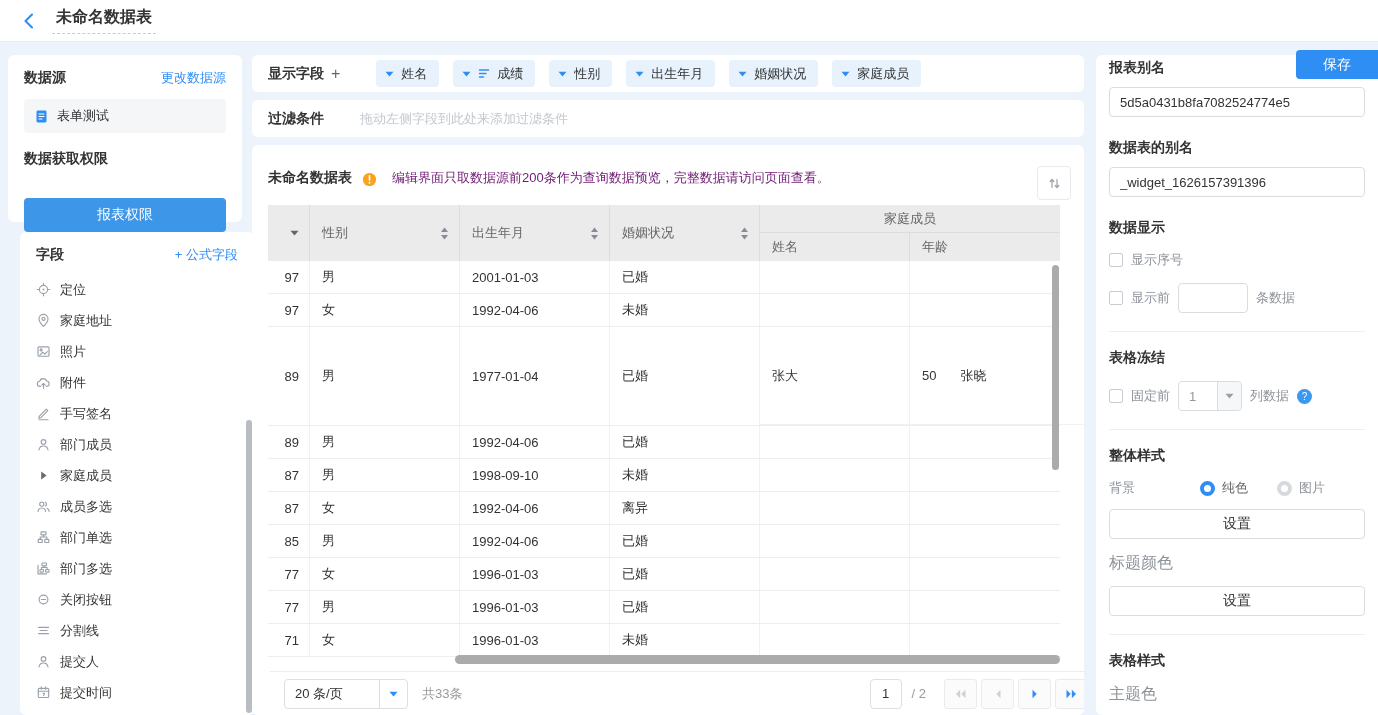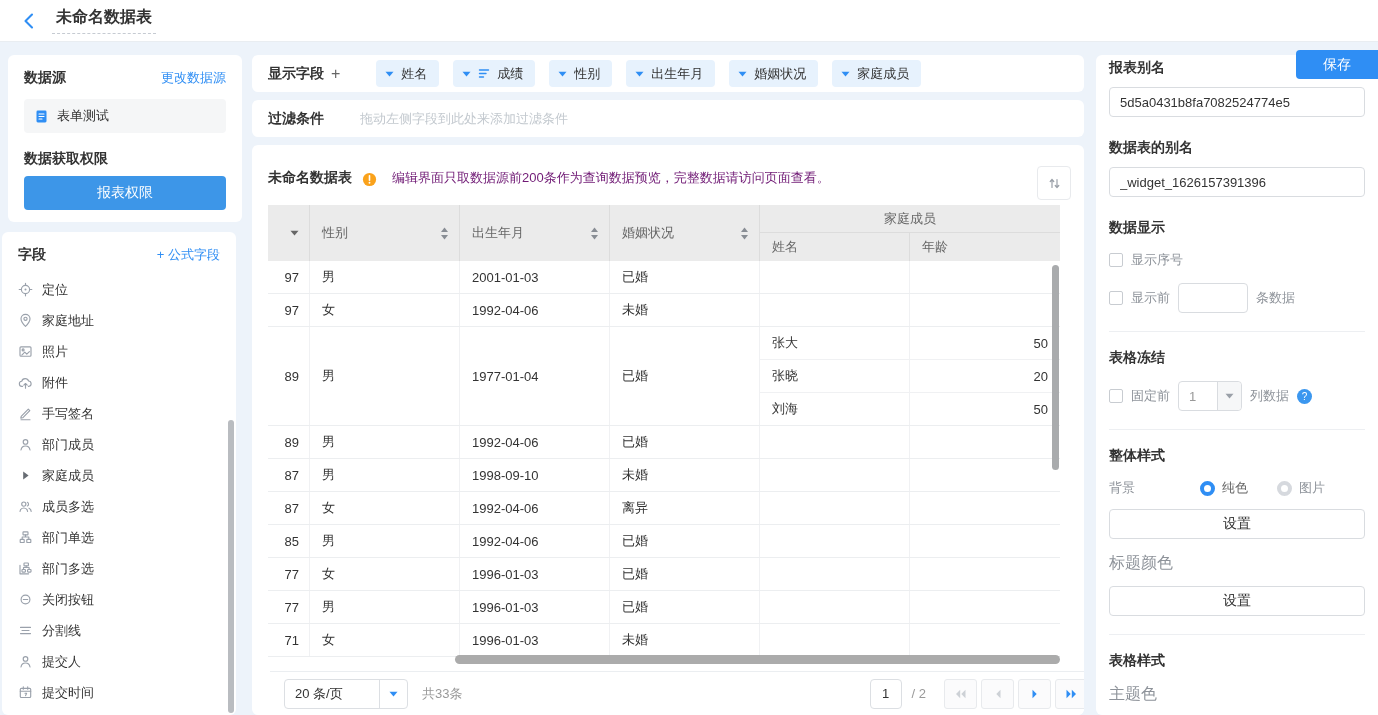--- a/index.html
+++ b/index.html
@@ -15,23 +15,23 @@
   .page-title { margin-left:14px; font-size:16px; font-weight:bold; color:#333; border-bottom:1px dashed #c6cbd2; padding:0 4px 5px 4px; }
   .save-btn { position:absolute; right:0; top:6px; width:82px; height:29px; background:#2f8ef4; color:#fff; font-size:14px; border:none; border-radius:4px 0 0 4px; display:flex; align-items:center; justify-content:center; cursor:pointer;margin-top:44px; }
 
   
   .left-a { left:8px; top:55px; width:234px; height:167px; padding:14px 16px; }
   .row-between { display:flex; align-items:flex-start; justify-content:space-between; }
   .sec-title { font-size:14px; font-weight:bold; color:#333; }
   .link { font-size:13px; color:#2f8ef4; cursor:pointer; }
   .ds-box { margin-top:12px; height:34px; background:#f5f6f7; border-radius:4px; display:flex; align-items:center; padding:0 10px; gap:8px; font-size:13px; color:#333; }
   .perm-title { margin-top:17px; font-size:14px; font-weight:bold; color:#333; }
-  .perm-btn { margin-top:8px; width:100%; height:34px; background:#3d96e8; border:none; border-radius:4px; color:#fff; font-size:14px; cursor:pointer; }
-
-  .left-b { left:2px; top:232px; width:234px; height:483px; padding:14px 16px; overflow:hidden; }
+  .perm-btn { margin-top:30px; width:100%; height:34px; background:#3d96e8; border:none; border-radius:4px; color:#fff; font-size:14px; cursor:pointer; }
+
+  .left-b { left:20px; top:232px; width:234px; height:483px; padding:14px 16px; overflow:hidden; }
   .field-list { margin-top:10px; }
   .field-item { height:31px; display:flex; align-items:center; gap:9px; font-size:13px; color:#333; cursor:pointer; }
   .f-icon { width:15px; height:15px; display:flex; align-items:center; justify-content:center; flex:none; }
   .left-scrollbar { position:absolute; right:2px; top:188px; width:6px; height:293px; background:#b9bcc0; border-radius:3px; }
 
   
   .card-fields { left:252px; top:55px; width:832px; height:37px; display:flex; align-items:center; padding:0 16px; }
   .card-filter { left:252px; top:100px; width:832px; height:37px; display:flex; align-items:center; padding:0 16px; }
   .filter-placeholder { margin-left:36px; font-size:13px; color:#c3c9cf; flex:1; }
   .chips { display:flex; gap:14px; margin-left:36px; }
@@ -52,21 +52,21 @@
   .th-150 { width:150px; }
   .th-group { width:300px; display:flex; flex-direction:column; }
   .tg-title { height:28px; display:flex; align-items:center; justify-content:center; border-bottom:1px solid #dcdcdc; }
   .tg-sub { flex:1; display:flex; }
   .tg-sub .sub { width:150px; display:flex; align-items:center; padding:0 12px; }
   .tg-sub .sub:first-child { border-right:1px solid #dcdcdc; }
   .t-row { display:flex; border-bottom:1px solid #eceef0; background:#fff; }
   .t-cell { font-size:13px; color:#333; display:flex; align-items:center; padding:0 12px; border-right:1px solid #f0f1f3; }
   .c-score { width:42px; justify-content:flex-end; padding:0 10px; }
   .c-150 { width:150px; }
-  .t-members { width:300px; display:flex; flex-direction:column; }
+  .t-members { width:300px; display:flex; flex-direction:row; }
   .m-row { display:flex; flex:1; }
   .m-b { border-bottom:1px solid #f0f1f3; }
   .m-name { width:150px; border-right:1px solid #f0f1f3; display:flex; align-items:center; padding:0 12px; font-size:13px; color:#333; }
   .m-age { flex:1; display:flex; align-items:center; justify-content:flex-end; padding:0 12px; font-size:13px; color:#333; }
 
   .v-scrollbar { position:absolute; right:25px; top:120px; width:7px; height:205px; background:#a9abad; border-radius:4px; }
   .h-scrollbar { position:absolute; left:203px; top:510px; width:605px; height:9px; background:#ababab; border-radius:5px; }
 
   .pagination { position:absolute; left:18px; top:526px; width:832px; height:44px; border-top:1px solid #ebeef1; display:flex; align-items:center; justify-content:space-between; padding:0 14px; background:#fff; }
   .pg-left { display:flex; align-items:center; gap:14px; }

